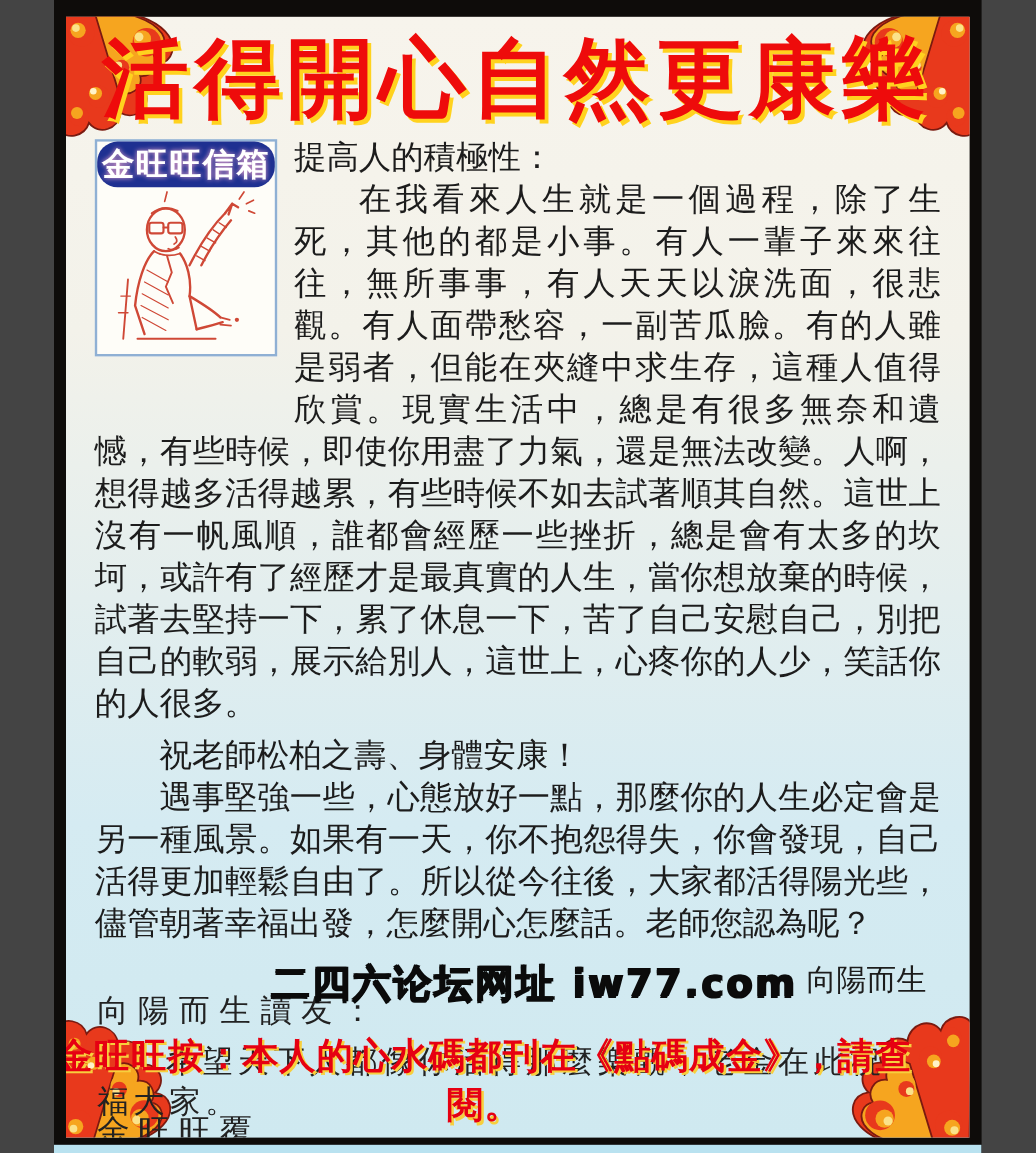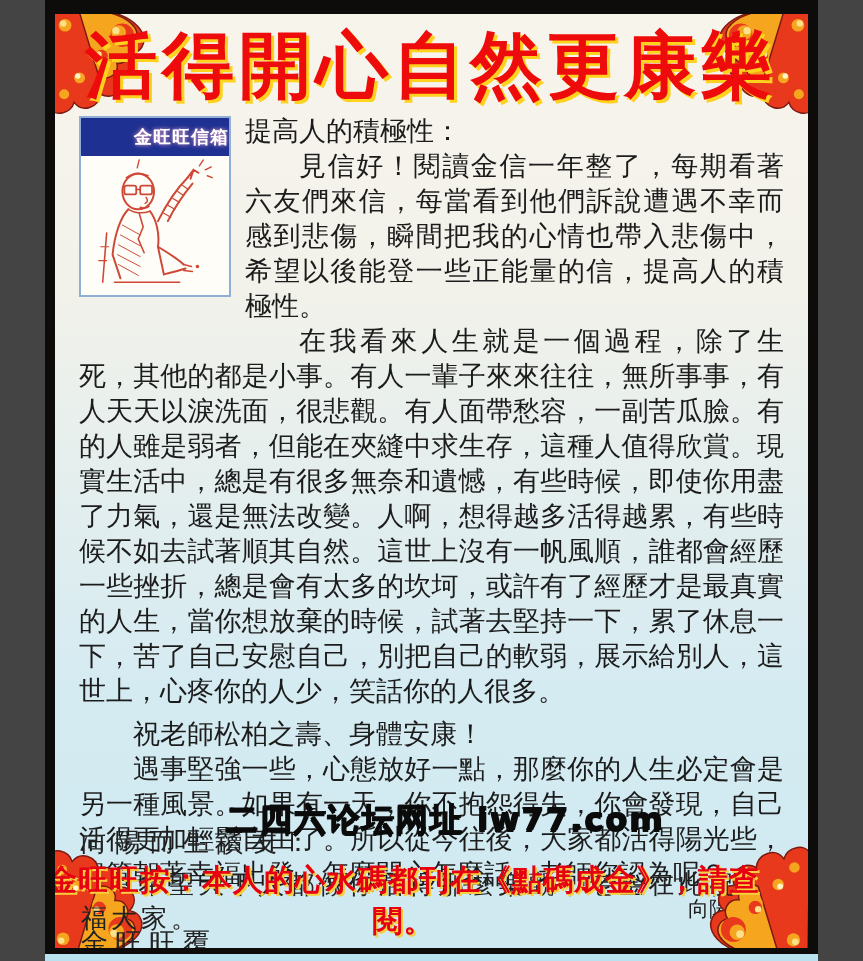--- a/index.html
+++ b/index.html
@@ -35,27 +35,27 @@
     font-size:27px;line-height:35px;color:#1c1c1c;
     text-align:justify;z-index:1;
   }
   .content p{margin:0;}
   .indent{text-indent:2em;}
   .mailbox{
     float:left;width:152px;height:181px;margin:2px 14px 36px 0;
     border:2px solid #8fb0d4;background:#fefdf8;box-sizing:border-box;
   }
   .mailbox-label{
-    background:#1e3091;color:#ffffff;text-align:right;
+    background:#1e3091;color:#ffffff;text-align:center;
     font-family:"Liberation Sans","DejaVu Sans",sans-serif;
-    font-weight:bold;font-size:18px;line-height:38px;height:38px;
-    text-shadow:0 0 4px #f2a9cf;letter-spacing:1px;
+    font-weight:bold;font-size:27px;line-height:38px;height:38px;
+    text-shadow:0 0 4px #f2a9cf;letter-spacing:1px;border-radius:17px;
   }
   .mailbox-pic{height:137px;overflow:hidden;}
-  .sig-right{text-align:right;padding-right:12px;margin-top:0;font-size:21px;}
+  .sig-right{text-align:right;padding-right:12px;margin-top:13px;font-size:25px;}
   .blessing{margin-top:8px !important;}
   
   .watermark{
     position:absolute;top:784px;left:50%;
     transform:translateX(-47%);white-space:nowrap;
     font-family:"DejaVu Sans","Liberation Sans",sans-serif;
     font-weight:bold;font-size:32px;color:#0b0b0b;
     letter-spacing:2px;z-index:4;
     text-shadow:1.5px 0 0 #0b0b0b,0 1.5px 0 #0b0b0b;
   }
@@ -221,21 +221,20 @@
               <circle cx="118" cy="112" r="1.8" fill="#cf4836" stroke="none"></circle>
 
               <path d="M26,78 L22,128 M34,128 h66" stroke-width="1.6"></path>
               <path d="M20,92 h8 M18,106 h8" stroke-width="1.2"></path>
             </g>
           </svg>
         </div>
       </div>
 
       <p class="salutation">提高人的積極性：</p>
-      <p class="indent">見信好！閱讀金信一年整了，每期看著六友們來信，每當看到他們訴說遭遇不幸而感到悲傷，瞬間把我的心情也帶入悲傷中，希望以後能登一些正能量的信，提高人的積極性。</p>
       <p class="indent">在我看來人生就是一個過程，除了生死，其他的都是小事。有人一輩子來來往往，無所事事，有人天天以淚洗面，很悲觀。有人面帶愁容，一副苦瓜臉。有的人雖是弱者，但能在夾縫中求生存，這種人值得欣賞。現實生活中，總是有很多無奈和遺憾，有些時候，即使你用盡了力氣，還是無法改變。人啊，想得越多活得越累，有些時候不如去試著順其自然。這世上沒有一帆風順，誰都會經歷一些挫折，總是會有太多的坎坷，或許有了經歷才是最真實的人生，當你想放棄的時候，試著去堅持一下，累了休息一下，苦了自己安慰自己，別把自己的軟弱，展示給別人，這世上，心疼你的人少，笑話你的人很多。</p>
       <p class="indent blessing">祝老師松柏之壽、身體安康！</p>
       <p class="indent">遇事堅強一些，心態放好一點，那麼你的人生必定會是另一種風景。如果有一天，你不抱怨得失，你會發現，自己活得更加輕鬆自由了。所以從今往後，大家都活得陽光些，儘管朝著幸福出發，怎麼開心怎麼話。老師您認為呢？</p>
       <div class="sig-right">向陽而生</div>
     </div>
 
     <div class="watermark">二四六论坛网址 iw77.com</div>
 
     <div class="reply">
       <div class="reply-salutation">向陽而生讀友：</div>

